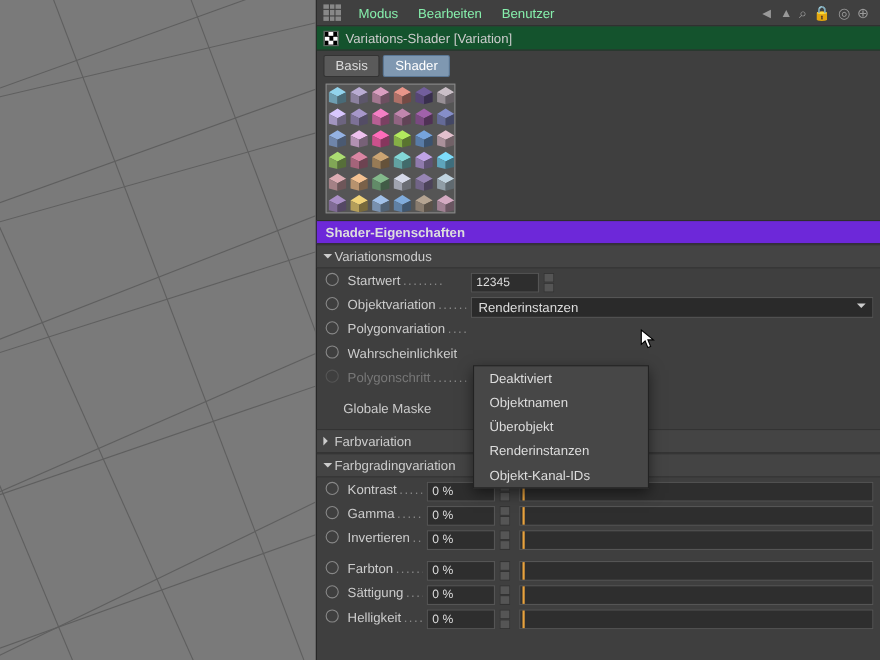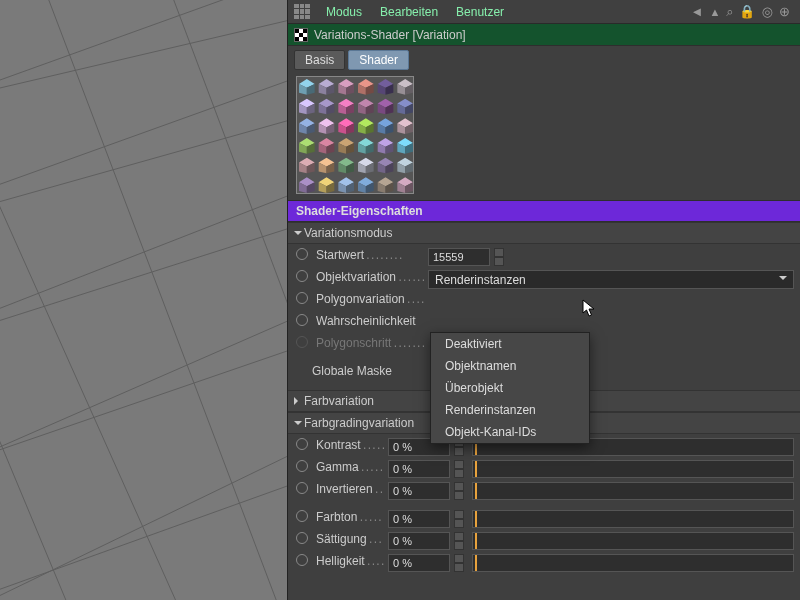--- a/index.html
+++ b/index.html
@@ -217,21 +217,21 @@
           <path d="M108.16666666666667,109.15 L116.00000000000001,105.21666666666668 L116.00000000000001,114.06666666666668 L108.16666666666667,116.00000000000001 Z" fill="rgb(106,85,97)"></path>
         </svg>
     </div>
   </div>
   <div class="section-hdr">Shader-Eigenschaften</div>
   <div class="collapser open">Variationsmodus</div>
   <div class="props">
     <div class="prow">
       <div class="radio"></div>
       <div class="plabel dots">Startwert</div>
-      <div class="numfield">15559</div>
+      <div class="numfield">12345</div>
       <div class="spinner">
           <i></i>
           <i></i>
         </div>
     </div>
     <div class="prow">
       <div class="radio"></div>
       <div class="plabel dots">Objektvariation</div>
       <div class="dropdown">Renderinstanzen</div>
     </div>

